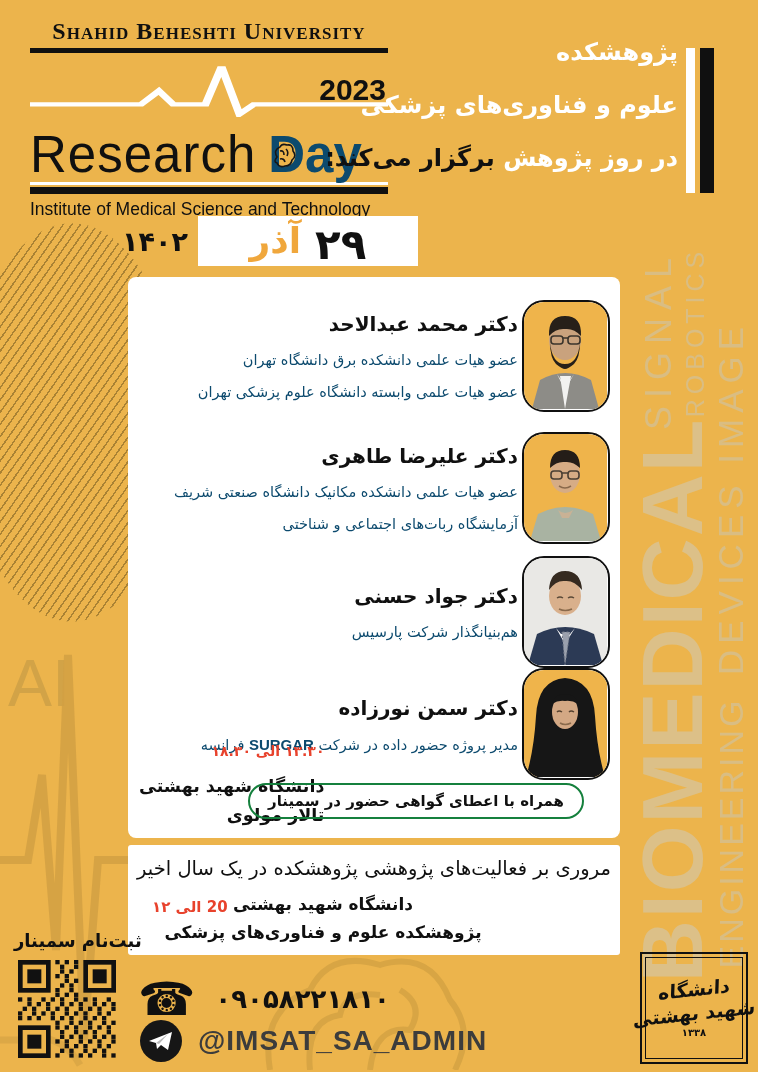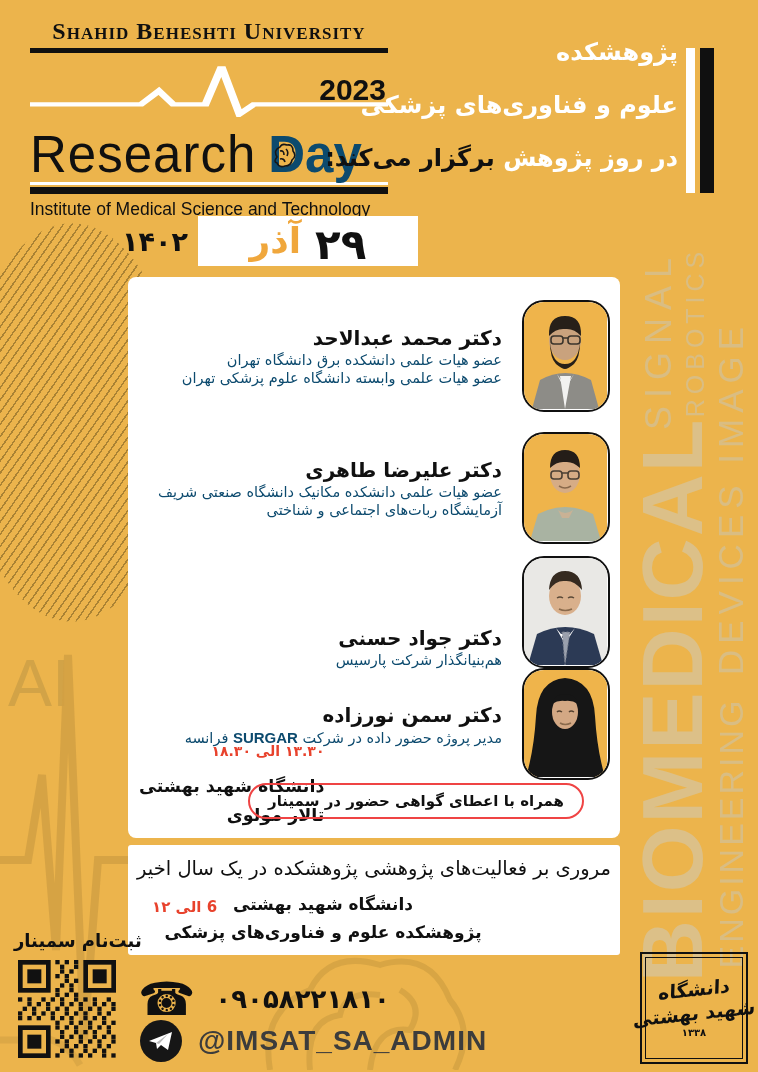--- a/index.html
+++ b/index.html
@@ -49,31 +49,31 @@
   .date-box{background:#fff;display:flex;direction:rtl;align-items:center;justify-content:center;gap:14px;height:50px;min-width:188px;padding:0 16px;}
   .date-day{font-weight:800;font-size:42px;color:#101010;line-height:1;margin-top:8px;}
   .date-month{font-weight:800;font-size:36px;color:#F0A73C;line-height:1;}
 
   
   .card{position:absolute;left:128px;width:492px;background:#fff;z-index:2;}
   .main-card{top:277px;height:561px;border-radius:8px;}
   .card2{top:845px;height:110px;border-radius:3px;}
 
   .speaker{position:absolute;left:10px;width:472px;height:112px;display:flex;}
-  .sp-text{flex:1;display:flex;flex-direction:column;justify-content:center;gap:2px;direction:rtl;text-align:right;margin-left:14px;margin-right:20px;}
+  .sp-text{flex:1;display:flex;flex-direction:column;justify-content:center;gap:16px;direction:rtl;text-align:right;margin-left:14px;margin-right:4px;}
   .sp-name{font-weight:700;font-size:20px;color:#101010;}
   .sp-line{font-weight:500;font-size:14.5px;color:#0c4a6e;}
   .sp-line b{font-family:"Liberation Sans",sans-serif;font-size:15px;}
   .photo{width:88px;height:112px;border:2.5px solid #101010;border-radius:22px;overflow:hidden;flex:none;box-sizing:border-box;}
   .photo svg{display:block;}
 
   .session1{position:absolute;left:11px;top:466px;direction:rtl;text-align:right;}
   .s1-time{font-weight:700;font-size:14px;color:#E8422C;margin-bottom:13px;}
   .s1-venue{font-weight:700;font-size:17.5px;color:#101010;line-height:29px;}
-  .cert-pill{position:absolute;right:36px;top:506px;border:2px solid #ef4444;border-radius:20px;padding:7px 18px;font-weight:700;font-size:15px;color:#101010;direction:rtl;white-space:nowrap;}
+  .cert-pill{position:absolute;right:36px;top:506px;border:2px solid #15803d;border-radius:20px;padding:7px 18px;font-weight:700;font-size:15px;color:#101010;direction:rtl;white-space:nowrap;}
 
   .card2-title{padding-top:12px;text-align:center;direction:rtl;font-weight:500;font-size:19.5px;color:#101010;}
   .card2-time{position:absolute;left:24px;top:53px;font-weight:700;font-size:15px;color:#E8422C;direction:rtl;}
   .card2-v1{position:absolute;left:0;top:49px;width:390px;text-align:center;direction:rtl;font-weight:700;font-size:17px;color:#101010;}
   .card2-v2{position:absolute;left:0;top:77px;width:390px;text-align:center;direction:rtl;font-weight:700;font-size:17px;color:#101010;}
 
   
   .reg-label{position:absolute;left:14px;top:930px;font-weight:700;font-size:18px;color:#101010;direction:rtl;z-index:3;}
   .qr{position:absolute;left:18px;top:960px;z-index:3;}
   .phone-row{position:absolute;left:138px;top:976px;display:flex;align-items:center;gap:20px;z-index:3;}
@@ -196,21 +196,21 @@
           <ellipse cx="41" cy="40" rx="15" ry="19" fill="#d6ac85"></ellipse>
           <path d="M26,34 Q26,16 41,16 Q56,16 56,34 Q49,27 41,28 Q33,27 26,34Z" fill="#241d18"></path>
           <rect x="27" y="37" width="11" height="8" rx="3" fill="none" stroke="#4a3f33" stroke-width="1.6"></rect>
           <rect x="44" y="37" width="11" height="8" rx="3" fill="none" stroke="#4a3f33" stroke-width="1.6"></rect>
           <line x1="38" y1="39" x2="44" y2="39" stroke="#4a3f33" stroke-width="1.6"></line>
           <path d="M35,52 Q41,56 47,52" fill="none" stroke="#8a6a4c" stroke-width="1.6"></path>
         </svg>
       </div>
     </div>
 
-    <div class="speaker" style="top:279px;align-items:flex-end;">
+    <div class="speaker" style="top:279px;">
       <div class="sp-text">
         <div class="sp-name">دکتر جواد حسنی</div>
         <div class="sp-line">هم‌بنیانگذار شرکت پارسیس</div>
       </div>
       <div class="photo">
         <svg width="83" height="107" viewBox="0 0 83 107">
           <rect width="83" height="107" fill="#e9e8e5"></rect>
           <path d="M4,107 L13,76 Q41,62 70,76 L79,107 Z" fill="#2c3a55"></path>
           <path d="M32,70 L41,86 L51,70 L46,76 H37 Z" fill="#fff"></path>
           <path d="M38,74 L41,107 L46,74 Z" fill="#9aa0ad"></path>
@@ -248,21 +248,21 @@
       <div class="s1-time">۱۳.۳۰ الی ۱۸.۳۰</div>
       <div class="s1-venue">دانشگاه شهید بهشتی</div>
       <div class="s1-venue">تالار مولوی</div>
     </div>
 
     <div class="cert-pill">همراه با اعطای گواهی حضور در سمینار</div>
   </div>
 
   <div class="card card2">
     <div class="card2-title">مروری بر فعالیت‌های پژوهشی پژوهشکده در یک سال اخیر</div>
-    <div class="card2-time">6 الی ۱۲</div>
+    <div class="card2-time">20 الی ۱۲</div>
     <div class="card2-v1">دانشگاه شهید بهشتی</div>
     <div class="card2-v2">پژوهشکده علوم و فناوری‌های پزشکی</div>
   </div>
 
   <div class="reg-label">ثبت‌نام سمینار</div>
 
   <svg id="qr-svg" class="qr" width="98" height="98" viewBox="0 0 98 98">
       <rect x="37.333333333333336" y="0" width="4.293333333333334" height="4.293333333333334" fill="#111"></rect>
       <rect x="46.66666666666667" y="0" width="4.293333333333334" height="4.293333333333334" fill="#111"></rect>
       <rect x="56" y="0" width="4.293333333333334" height="4.293333333333334" fill="#111"></rect>

